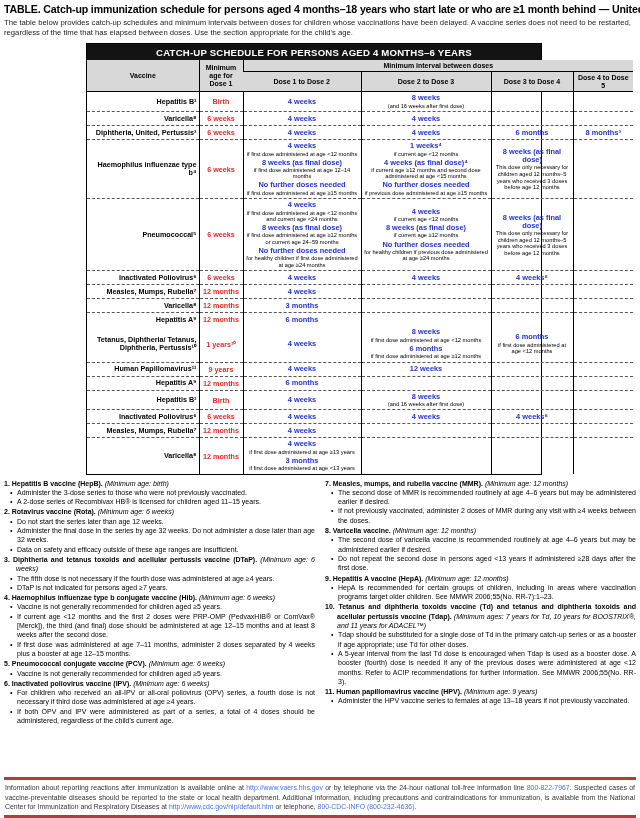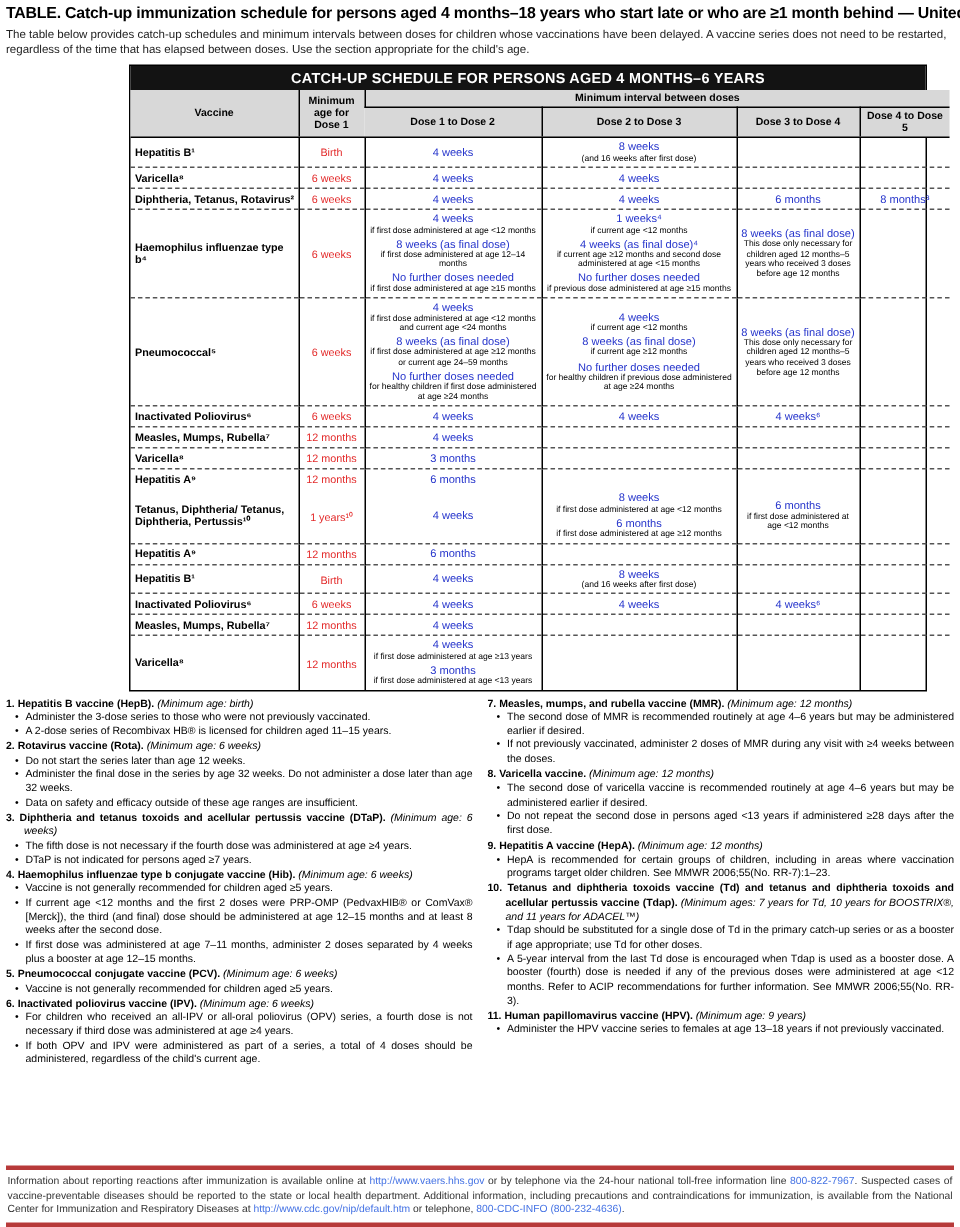--- a/index.html
+++ b/index.html
@@ -1,32 +1,32 @@
 <!DOCTYPE html>
 <html><head>
 <meta charset="utf-8">
 <style>
   * { margin:0; padding:0; box-sizing:border-box; }
   html,body { width:640px; background:#fff; }
   body { height:818px; font-family:"Liberation Sans", sans-serif; color:#000; overflow:hidden; display:flex; flex-direction:column; }
   .page { padding:3px 4px 0; display:flex; flex-direction:column; flex:1; }
   .title { font-size:10.6px; font-weight:bold; letter-spacing:-0.15px; margin-bottom:3px; white-space:nowrap; }
   .intro { font-size:7.7px; line-height:1.32; color:#222; margin-bottom:5px; }
-  .table-wrap { margin-left:82px; width:532px; border:1.5px solid #000; }
+  .table-wrap { margin-left:82px; width:456px; border:1.5px solid #000; }
   .section-bar { background:#131313; color:#fff; text-align:center; font-weight:bold; font-size:9.6px; padding:2.5px 0; letter-spacing:.2px; }
   table { width:100%; border-collapse:collapse; table-layout:fixed; }
   th, td { border-left:1px solid #000; }
   th:first-child, td:first-child { border-left:none; }
   thead th { background:#d8d8d8; font-size:7px; font-weight:bold; text-align:center; vertical-align:middle; padding:1.5px 2px; border-bottom:1px solid #000; line-height:1.15; }
   tbody td { font-size:7px; text-align:center; vertical-align:middle; padding:2px; height:13px; }
   tbody tr + tr td { border-top:1px dashed #555; }
-  td.vac { text-align:left; font-weight:bold; font-size:7.2px; line-height:1.15; padding-left:3px; }
+  td.vac { text-align:right; font-weight:bold; font-size:7.2px; line-height:1.15; padding-left:3px; }
   td.vac.it { }
-  td.age { color:#e32a2a; font-weight:normal; font-size:7.2px; }
-  .main { color:#2433cb; font-weight:normal; font-size:7.4px; line-height:1.12; }
+  td.age { color:#e32a2a; font-weight:bold; font-size:7.2px; }
+  .main { color:#2433cb; font-weight:bold; font-size:7.4px; line-height:1.12; }
   .sub { color:#000; font-size:5.7px; line-height:1.15; }
   .sub + .main, .main + .main, .sub + .sub.gap { margin-top:1.5px; }
   .footnotes { display:flex; gap:10px; margin-top:4px; }
   .fn-col { flex:1; min-width:0; }
   .fn-item { font-size:7px; line-height:1.33; text-align:justify; margin-bottom:1px; }
   .fn-head { font-weight:bold; padding-left:12px; text-indent:-12px; }
   .fn-age { font-weight:normal; font-style:italic; }
   .fn-bullet { position:relative; padding-left:13px; }
   .fn-bullet::before { content:"\2022"; position:absolute; left:6px; }
   .spacer { flex:1; }
@@ -87,21 +87,21 @@
             <td>
               <div class="main">4 weeks</div>
             </td>
             <td>
               <div class="main">4 weeks</div>
             </td>
             <td></td>
             <td></td>
           </tr>
           <tr>
-            <td class="vac">Diphtheria, Tetanus, Rotavirus²</td>
+            <td class="vac">Diphtheria, United, Pertussis³</td>
             <td class="age">6 weeks</td>
             <td>
               <div class="main">4 weeks</div>
             </td>
             <td>
               <div class="main">4 weeks</div>
             </td>
             <td>
               <div class="main">6 months</div>
             </td>
@@ -227,20 +227,32 @@
               <div class="main">6 months</div>
               <div class="sub">if first dose administered at age ≥12 months</div>
             </td>
             <td>
               <div class="main">6 months</div>
               <div class="sub">if first dose administered at age &lt;12 months</div>
             </td>
             <td></td>
           </tr>
           <tr>
+            <td class="vac">Human Papillomavirus¹¹</td>
+            <td class="age">9 years</td>
+            <td>
+              <div class="main">4 weeks</div>
+            </td>
+            <td>
+              <div class="main">12 weeks</div>
+            </td>
+            <td></td>
+            <td></td>
+          </tr>
+          <tr>
             <td class="vac">Hepatitis A⁹</td>
             <td class="age">12 months</td>
             <td>
               <div class="main">6 months</div>
             </td>
             <td></td>
             <td></td>
             <td></td>
           </tr>
           <tr>

